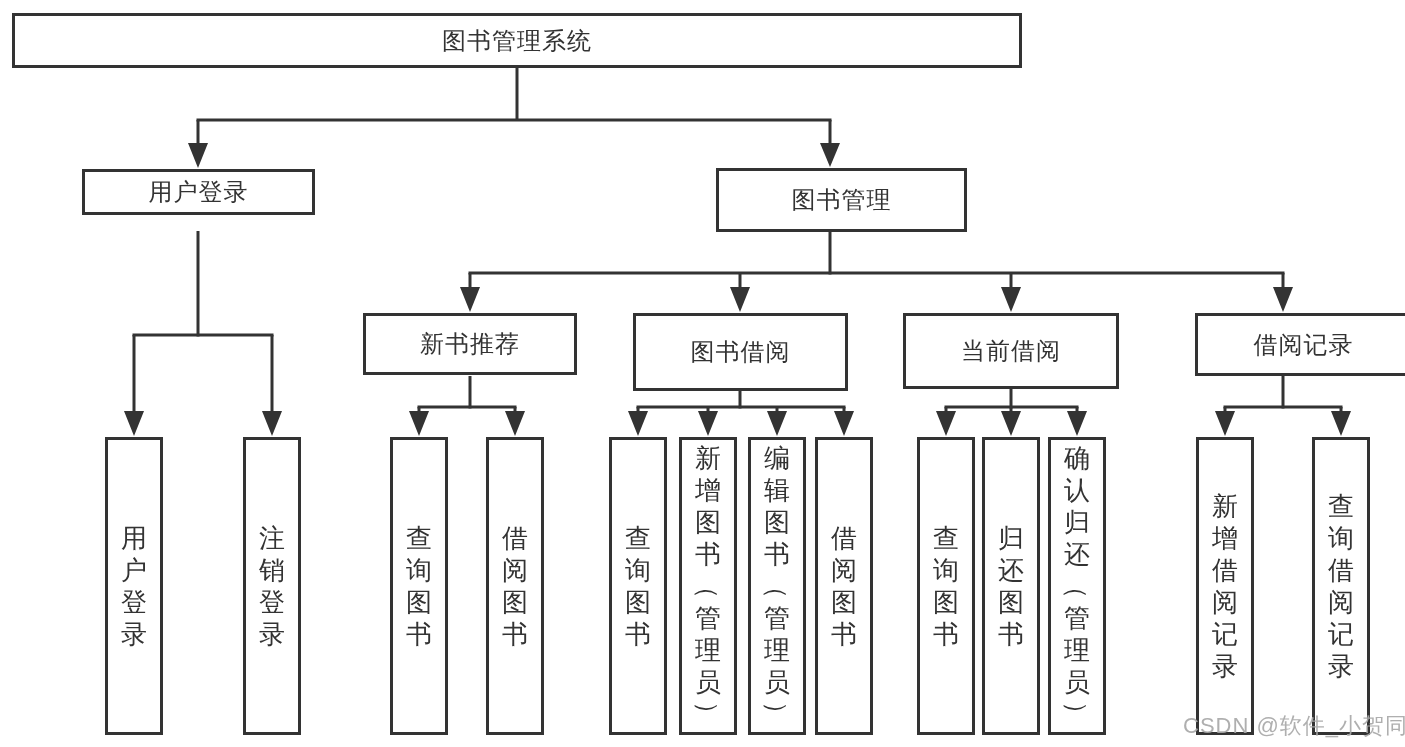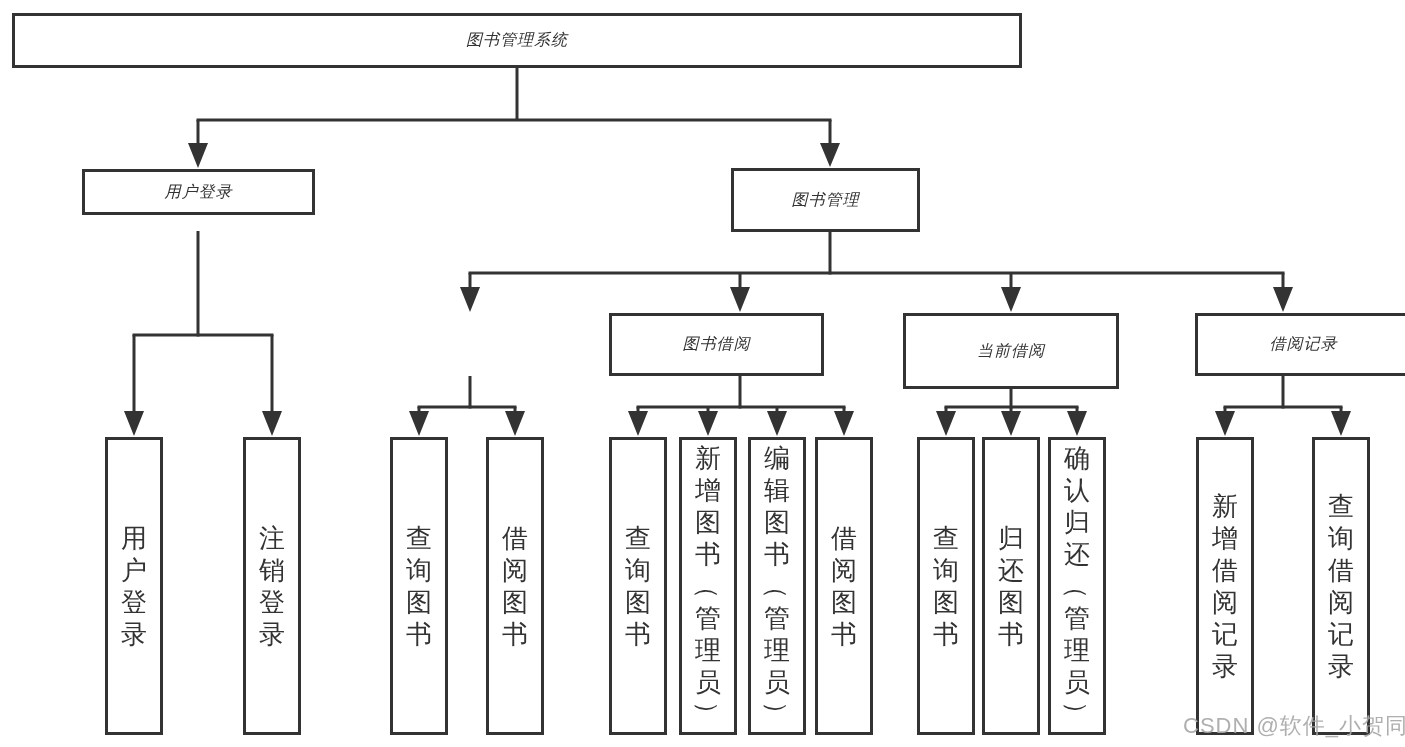--- a/index.html
+++ b/index.html
@@ -6,21 +6,21 @@
   #stage {
     position:relative; width:1405px; height:747px; background:#ffffff;
     font-family:"Liberation Sans", sans-serif; overflow:hidden;
   }
   #connectors { position:absolute; left:0; top:0; z-index:0; }
   .node {
     position:absolute; box-sizing:border-box; background:#ffffff;
     border:3px solid #333333; color:#333333; z-index:1;
     display:flex; align-items:center; justify-content:center;
   }
-  .hnode { font-size:16px; letter-spacing:1px;font-style:italic; }
+  .hnode { font-size:24px; letter-spacing:1px; }
   .leaf {
     flex-direction:column; gap:6px; font-size:26px; line-height:1;
   }
   .vchar { display:block; line-height:1; }
   .vchar.rot { transform:rotate(90deg); }
   #watermark {
     position:absolute; left:1183px; top:711px; z-index:2;
     font-size:22px; color:rgba(168,168,168,0.92); white-space:nowrap;
     letter-spacing:1px;
   }
@@ -92,23 +92,24 @@
       <polygon points="1001,411 1021,411 1011,436"></polygon>
       <polygon points="1067,411 1087,411 1077,436"></polygon>
       <polygon points="1215,411 1235,411 1225,436"></polygon>
       <polygon points="1331,411 1351,411 1341,436"></polygon>
     </g>
   </svg>
 
   <div class="node hnode" style="left:12px; top:13px; width:1010px; height:55px;">图书管理系统</div>
 
   <div class="node hnode" style="left:82px; top:169px; width:233px; height:46px;">用户登录</div>
-  <div class="node hnode" style="left:731px; top:168px; width:189px; height:64px;">图书管理</div>
-
-  <div class="node hnode" style="left:609px; top:313px; width:215px; height:63px;">图书借阅</div>
+  <div class="node hnode" style="left:716px; top:168px; width:251px; height:64px;">图书管理</div>
+
+  <div class="node hnode" style="left:363px; top:313px; width:214px; height:62px;">新书推荐</div>
+  <div class="node hnode" style="left:633px; top:313px; width:215px; height:78px;">图书借阅</div>
   <div class="node hnode" style="left:903px; top:313px; width:216px; height:76px;">当前借阅</div>
   <div class="node hnode" style="left:1175px; top:313px; width:217px; height:63px;margin-left:20px;">借阅记录</div>
 
   <div class="node leaf" style="left:105px; top:437px; width:58px; height:298px;">
       <span class="vchar">用</span>
       <span class="vchar">户</span>
       <span class="vchar">登</span>
       <span class="vchar">录</span>
     </div>
   <div class="node leaf" style="left:243px; top:437px; width:58px; height:298px;">

